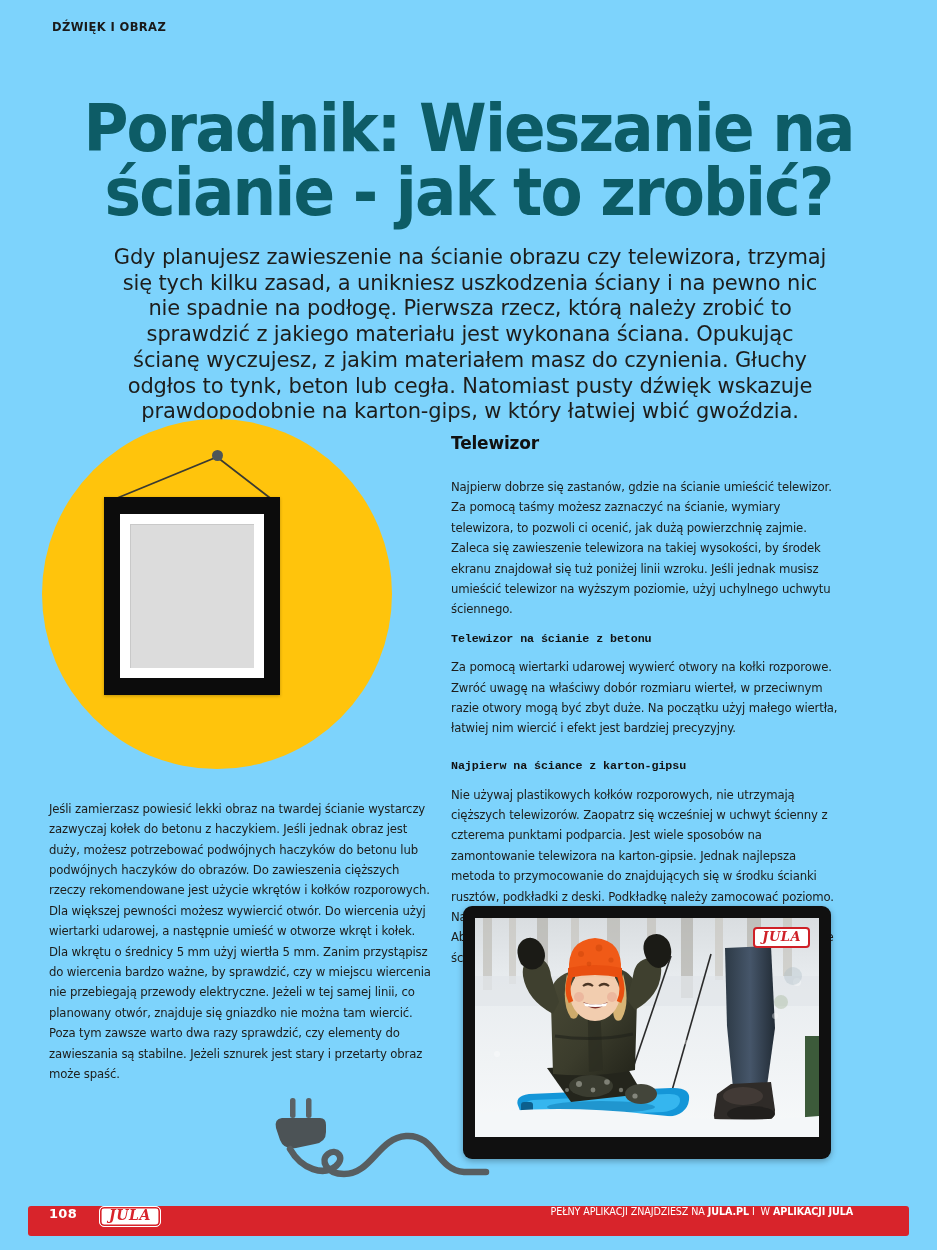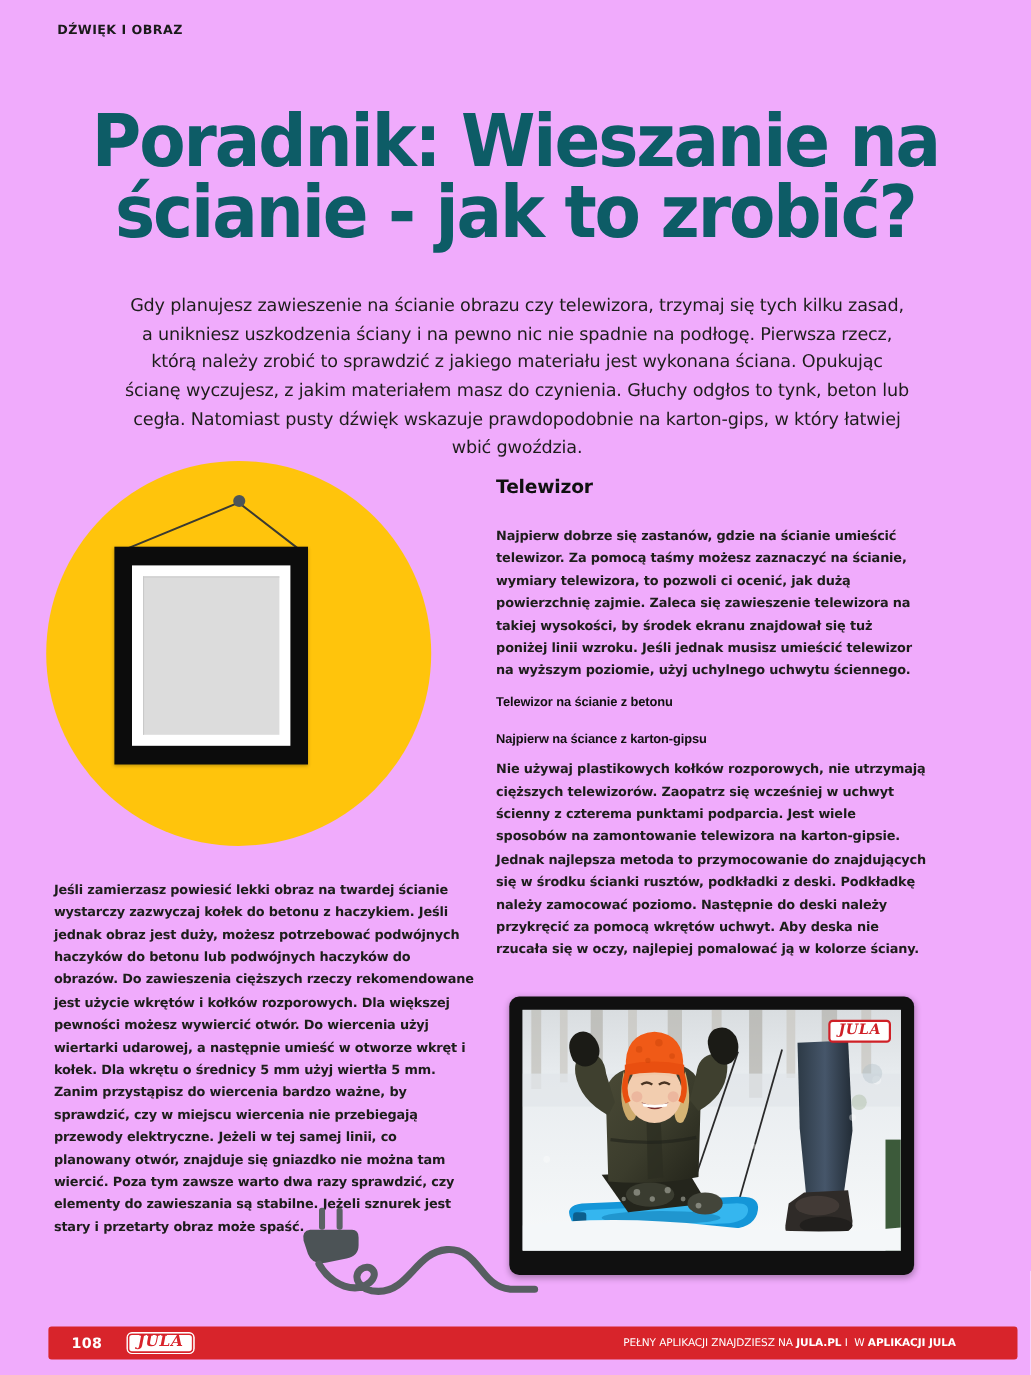--- a/index.html
+++ b/index.html
@@ -11,21 +11,21 @@
     width: 937px;
     height: 1250px;
     position: relative;
     font-family: "Liberation Sans", sans-serif;
     overflow: hidden;
     -webkit-font-smoothing: antialiased;
   }
   .page {
     position: absolute;
     inset: 0;
-    background: #f0abfc;
+    background: #7dd3fc;
   }
 
   
   .kicker {
     position: absolute;
     left: 52px;
     top: 20px;
     font-family: "DejaVu Sans", sans-serif;
     font-size: 11.5px;
     font-weight: bold;
@@ -48,25 +48,25 @@
     letter-spacing: -2.0px;
     transform: scaleX(0.93);
     transform-origin: 50% 0;
   }
   .headline .l2 { display: block; }
 
   
   .lead {
     position: absolute;
     left: 112px;
-    top: 249px;
+    top: 224px;
     width: 716px;
     text-align: center;
     font-family: "DejaVu Sans", sans-serif;
-    font-size: 16px;
+    font-size: 21px;
     line-height: 25.7px;
     color: #1d1d1b;
     letter-spacing: -0.15px;
   }
 
   
   .illus {
     position: absolute;
     left: 42px;
     top: 419px;
@@ -123,33 +123,32 @@
 
   
   .h2 {
     font-family: "DejaVu Sans", sans-serif;
     font-weight: bold;
     font-size: 17px;
     color: #111111;
     letter-spacing: -0.2px;
   }
   .h3 {
-    font-family: Liberation Sans, sans-serif;
+    font-family: Liberation Mono, monospace;
     font-weight: bold;
     font-size: 11.7px;
     color: #111111;
     letter-spacing: -0.1px;
   }
   .body-txt {
     font-family: "DejaVu Sans", sans-serif;
     font-size: 11.7px;
     line-height: 20.4px;
     color: #1d1d1b;
     letter-spacing: -0.15px;
-    font-weight: bold;
   }
 
   
   .col-left {
     position: absolute;
     left: 49px;
     top: 787px;
     width: 385px;
   }
   .col-left .h2 { margin: 0 0 22px 0; }
@@ -219,22 +218,21 @@
   
   .footer {
     position: absolute;
     left: 28px;
     bottom: 14px;
     width: 881px;
     height: 30px;
     background: #d8242b;
     border-radius: 3px;
     display: flex;
-    align-items: center;
-    margin-left: 16px;
+    align-items: flex-start;
   }
   .footer .pageno {
     font-family: "DejaVu Sans", sans-serif;
     font-weight: bold;
     font-size: 13px;
     color: #ffffff;
     margin-left: 21px;
     letter-spacing: 0.3px;
   }
   .footer .logo {
@@ -294,20 +292,21 @@
   <div class="col-left">
     <p class="body-txt">Jeśli zamierzasz powiesić lekki obraz na twardej ścianie wystarczy zazwyczaj kołek do betonu z haczykiem. Jeśli jednak obraz jest duży, możesz potrzebować podwójnych haczyków do betonu lub podwójnych haczyków do obrazów. Do zawieszenia cięższych rzeczy rekomendowane jest użycie wkrętów i kołków rozporowych. Dla większej pewności  możesz wywiercić otwór. Do wiercenia użyj wiertarki udarowej, a następnie umieść w otworze wkręt i kołek. Dla wkrętu o średnicy 5 mm użyj wiertła 5 mm. Zanim przystąpisz do wiercenia bardzo ważne, by sprawdzić, czy w miejscu wiercenia nie przebiegają przewody elektryczne. Jeżeli w tej samej linii, co planowany otwór, znajduje się gniazdko nie można tam wiercić. Poza tym zawsze warto dwa razy sprawdzić, czy elementy do zawieszania są stabilne. Jeżeli sznurek jest stary i przetarty obraz może spaść.</p>
   </div>
 
   <div class="col-right">
     <h2 class="h2">Telewizor</h2>
     <p class="body-txt">Najpierw dobrze się zastanów, gdzie na ścianie umieścić telewizor. Za pomocą taśmy możesz zaznaczyć na ścianie, wymiary telewizora, to pozwoli ci ocenić, jak dużą powierzchnię zajmie. Zaleca się zawieszenie telewizora na takiej wysokości, by środek ekranu znajdował się tuż poniżej linii wzroku. Jeśli jednak musisz umieścić telewizor na wyższym poziomie, użyj uchylnego uchwytu ściennego.</p>
 
     <div class="blk">
       <h3 class="h3">Telewizor na ścianie z betonu</h3>
+      <p class="body-txt">Za pomocą wiertarki udarowej wywierć otwory na kołki rozporowe. Zwróć uwagę na właściwy dobór rozmiaru wierteł, w przeciwnym razie otwory mogą być zbyt duże. Na początku użyj małego wiertła, łatwiej nim wiercić i efekt jest bardziej precyzyjny.</p>
     </div>
 
     <div class="blk">
       <h3 class="h3">Najpierw na ściance z karton-gipsu</h3>
       <p class="body-txt">Nie używaj plastikowych kołków rozporowych, nie utrzymają cięższych telewizorów. Zaopatrz się wcześniej w uchwyt ścienny z czterema punktami podparcia. Jest wiele sposobów na zamontowanie telewizora na karton-gipsie. Jednak najlepsza metoda to przymocowanie do znajdujących się w środku ścianki rusztów, podkładki z deski. Podkładkę należy zamocować poziomo. Następnie do deski należy przykręcić za pomocą wkrętów uchwyt. Aby deska nie rzucała się w oczy, najlepiej pomalować ją w kolorze ściany.</p>
     </div>
   </div>
 
   <svg class="cord" viewBox="0 0 230 100">
 

